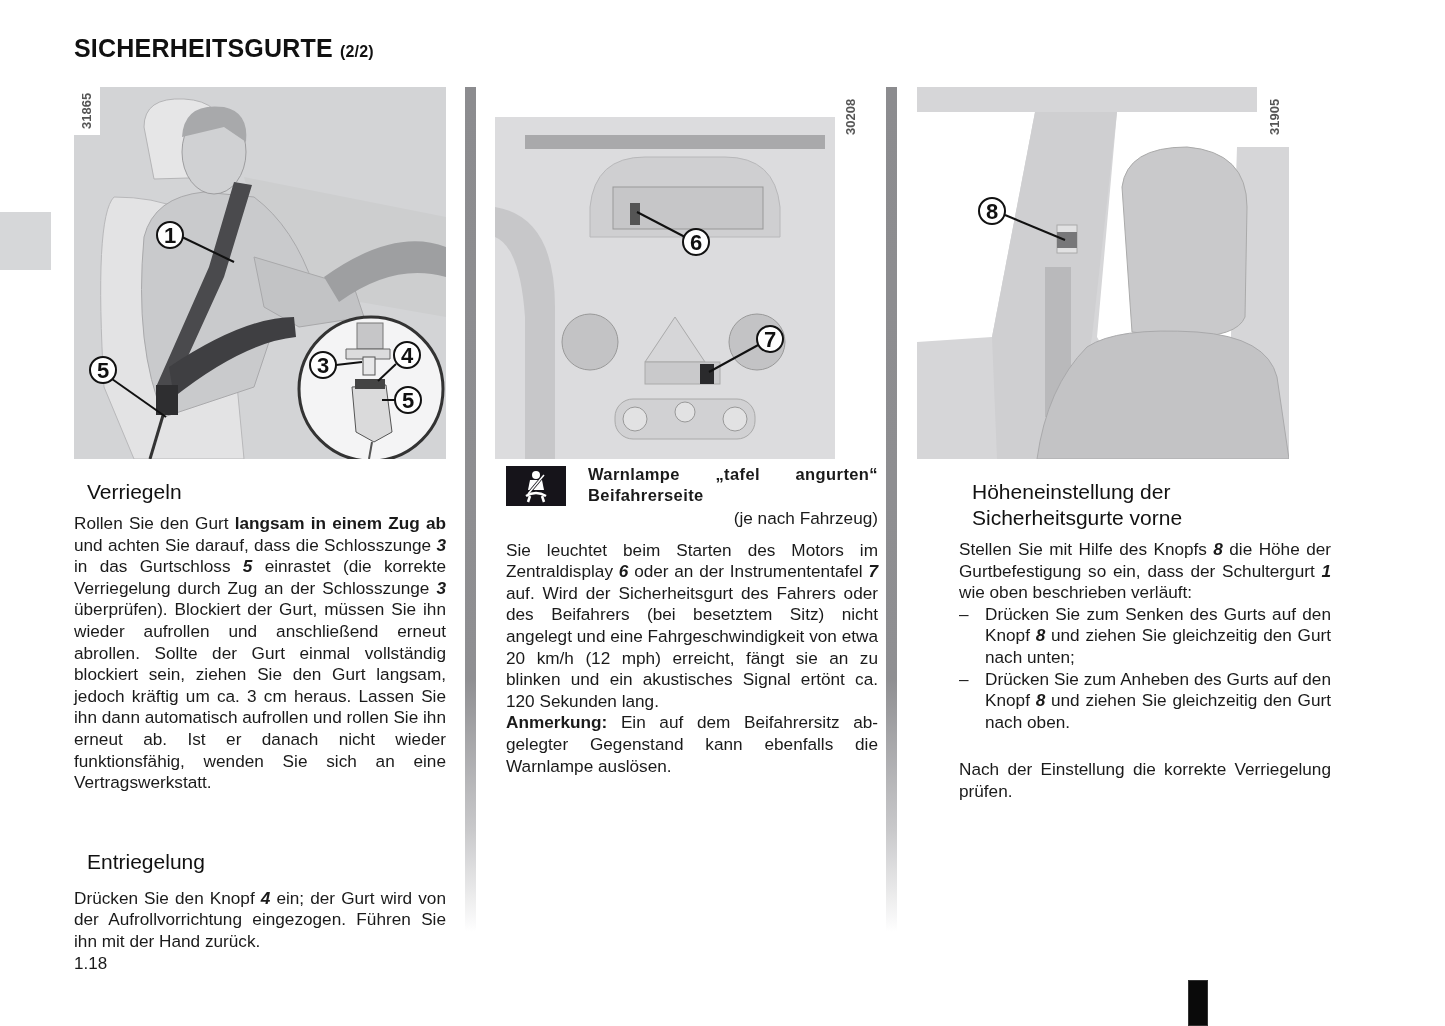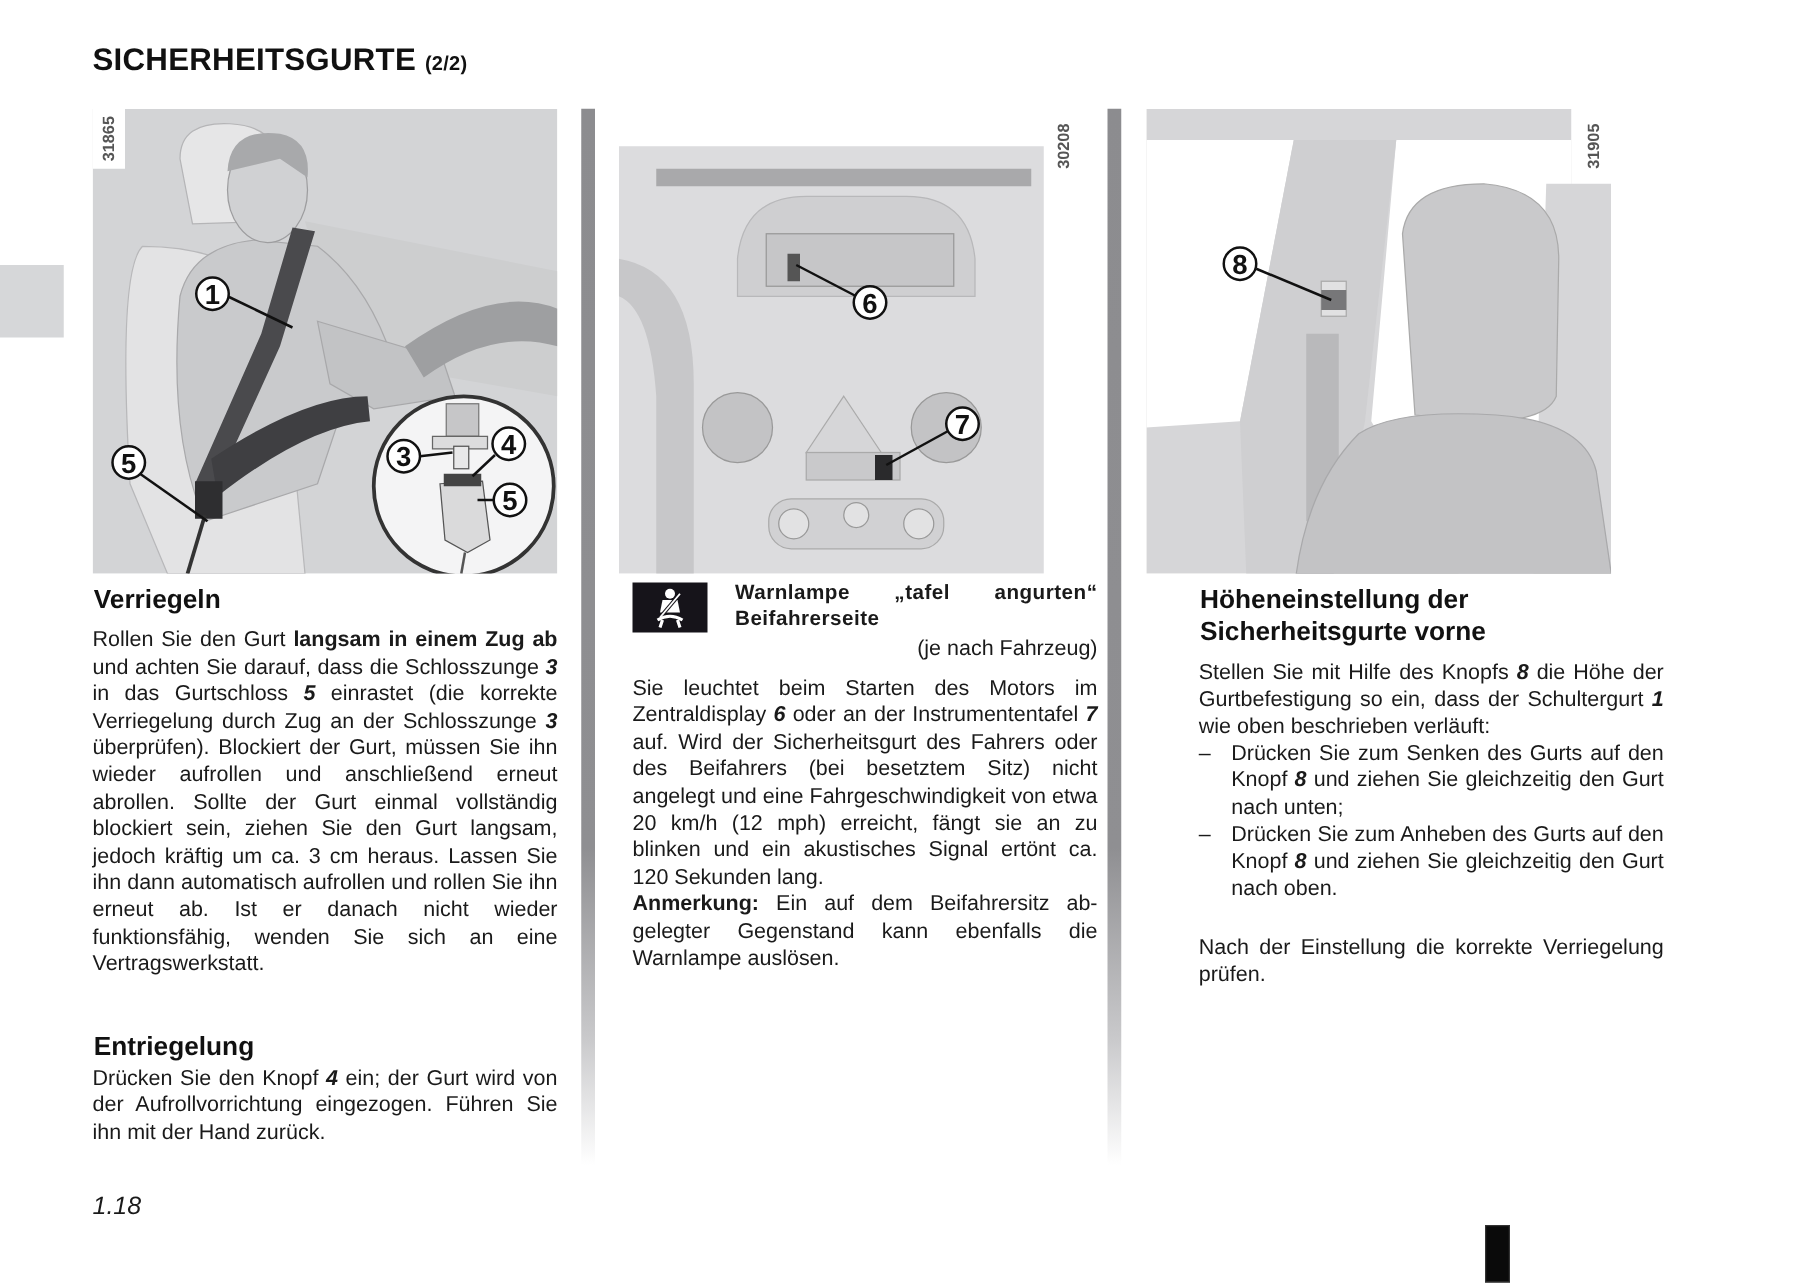--- a/index.html
+++ b/index.html
@@ -23,38 +23,38 @@
   .fig3 { left: 917px; width: 372px; height: 372px; }
 
   .figure svg { display: block; }
 
   .col { position: absolute; font-size: 17.2px; line-height: 21.6px; text-align: justify; }
   .col p { margin: 0; }
   .col1 { left: 74px; top: 466px; width: 372px; }
   .col2 { left: 506px; top: 464px; width: 372px; }
   .col3 { left: 959px; top: 466px; width: 372px; }
 
-  h2 { font-size: 21px; font-weight: bold; margin: 1px; line-height: 26px; text-align: left; color: #111; }
+  h2 { font-size: 21px; font-weight: normal; margin: 13px; line-height: 26px; text-align: left; color: #111; }
   .col1 h2.first { margin-bottom: 8px; }
   .col1 .gap { height: 42px; }
   .col3 h2 { margin-bottom: 8px; }
 
   .warn-row { position: relative; height: 44px; }
   .warn-icon { position: absolute; left: 0; top: 2px; width: 60px; height: 40px; background: #16141a; }
   .warn-title { position: absolute; left: 82px; top: 0; right: 0; font-weight: bold; font-size: 16.5px;
                 line-height: 21px; letter-spacing: 0.4px; }
   .warn-title .l1 { display: flex; justify-content: space-between; }
   .subnote { margin-bottom: 10px !important; }
 
   ul.dash { list-style: none; margin: 0; padding: 0; }
   ul.dash li { position: relative; padding-left: 26px; }
   ul.dash li .dash-mark { position: absolute; left: 0; top: 0; }
   .col3 .after { margin-top: 26px; }
 
-  .page-number { position: absolute; left: 74px; top: 954px; font-size: 20px; font-style: italic; }
+  .page-number { position: absolute; left: 74px; top: 954px; font-size: 17px; }
   .thumb-mark { position: absolute; left: 1188px; top: 980px; width: 20px; height: 46px; background: #0a0a0a;
                 border: 1px solid #333; box-sizing: border-box; }
 
   .callout-text { font-family: "Liberation Sans", sans-serif; font-weight: bold; font-size: 22px; fill: #111; }
   .code-text { font-family: "Liberation Sans", sans-serif; font-weight: bold; font-size: 13px; fill: #555; }
 </style>
 </head>
 <body>
 
 <div class="page-title">

